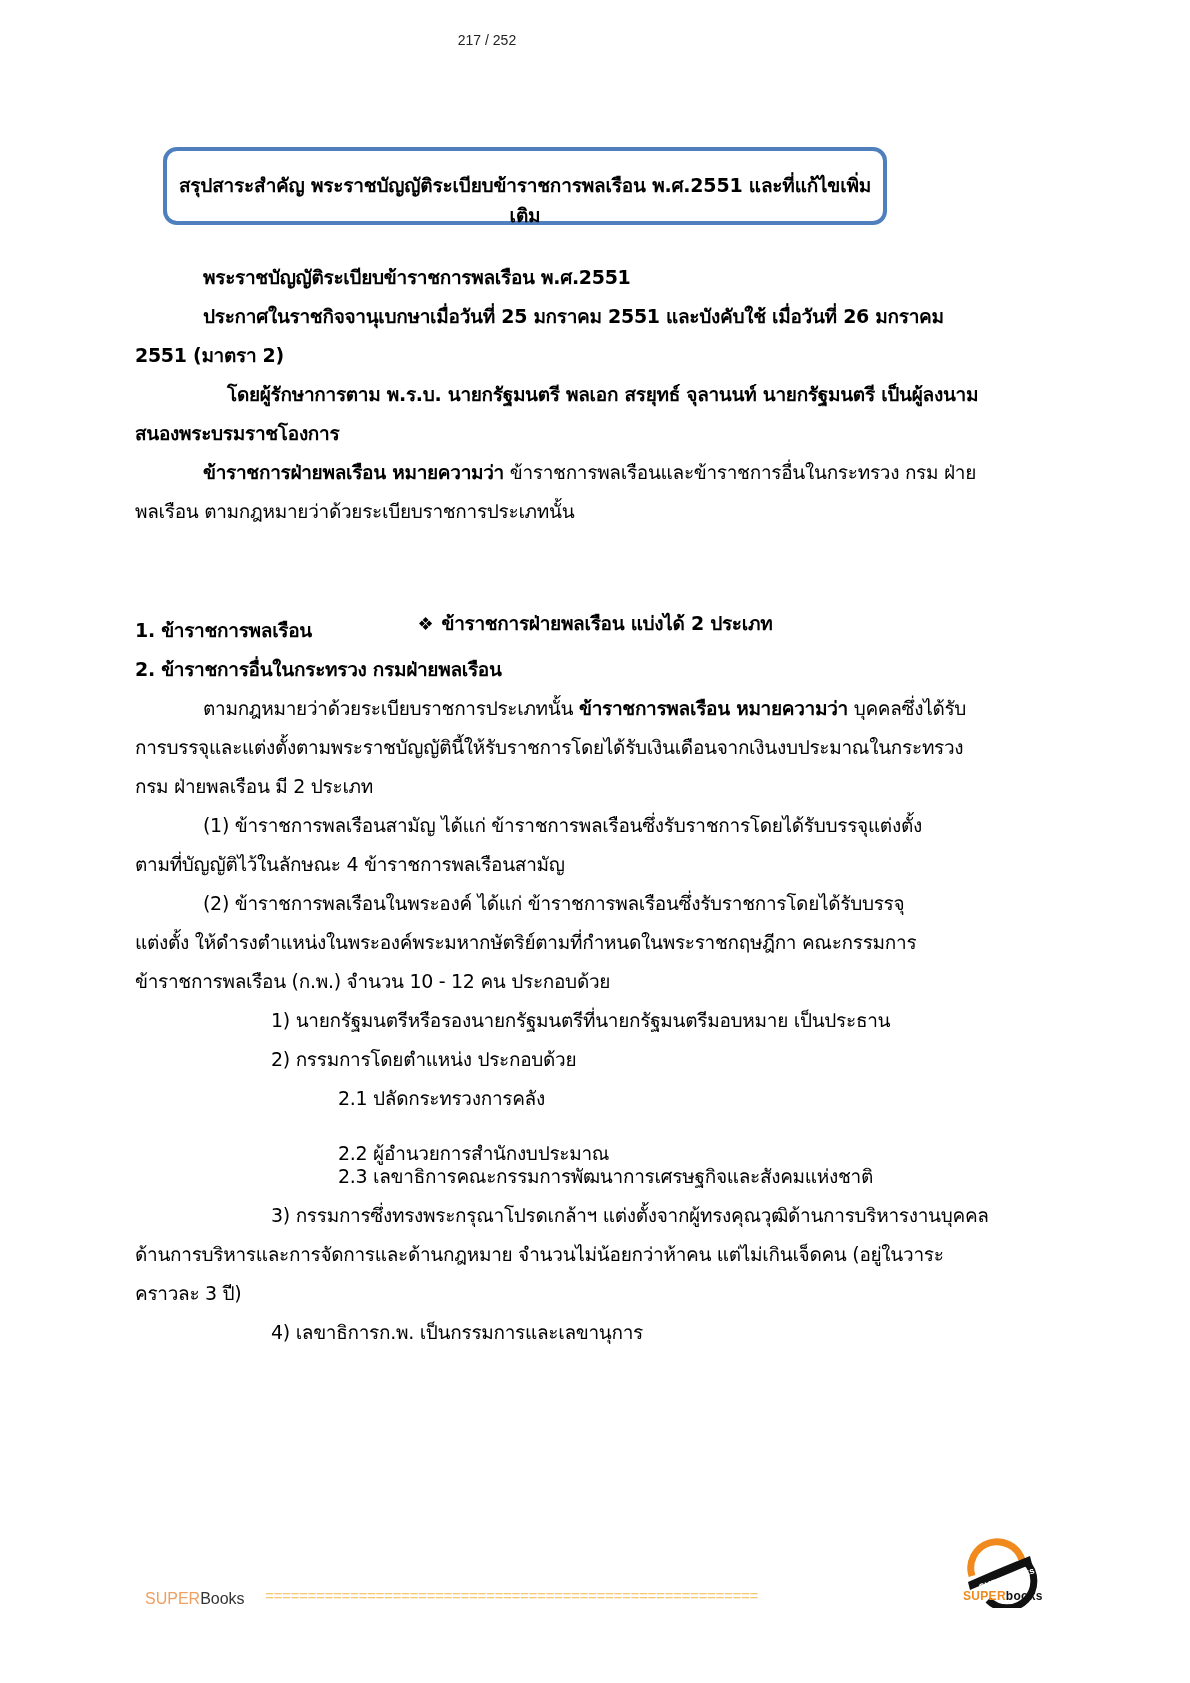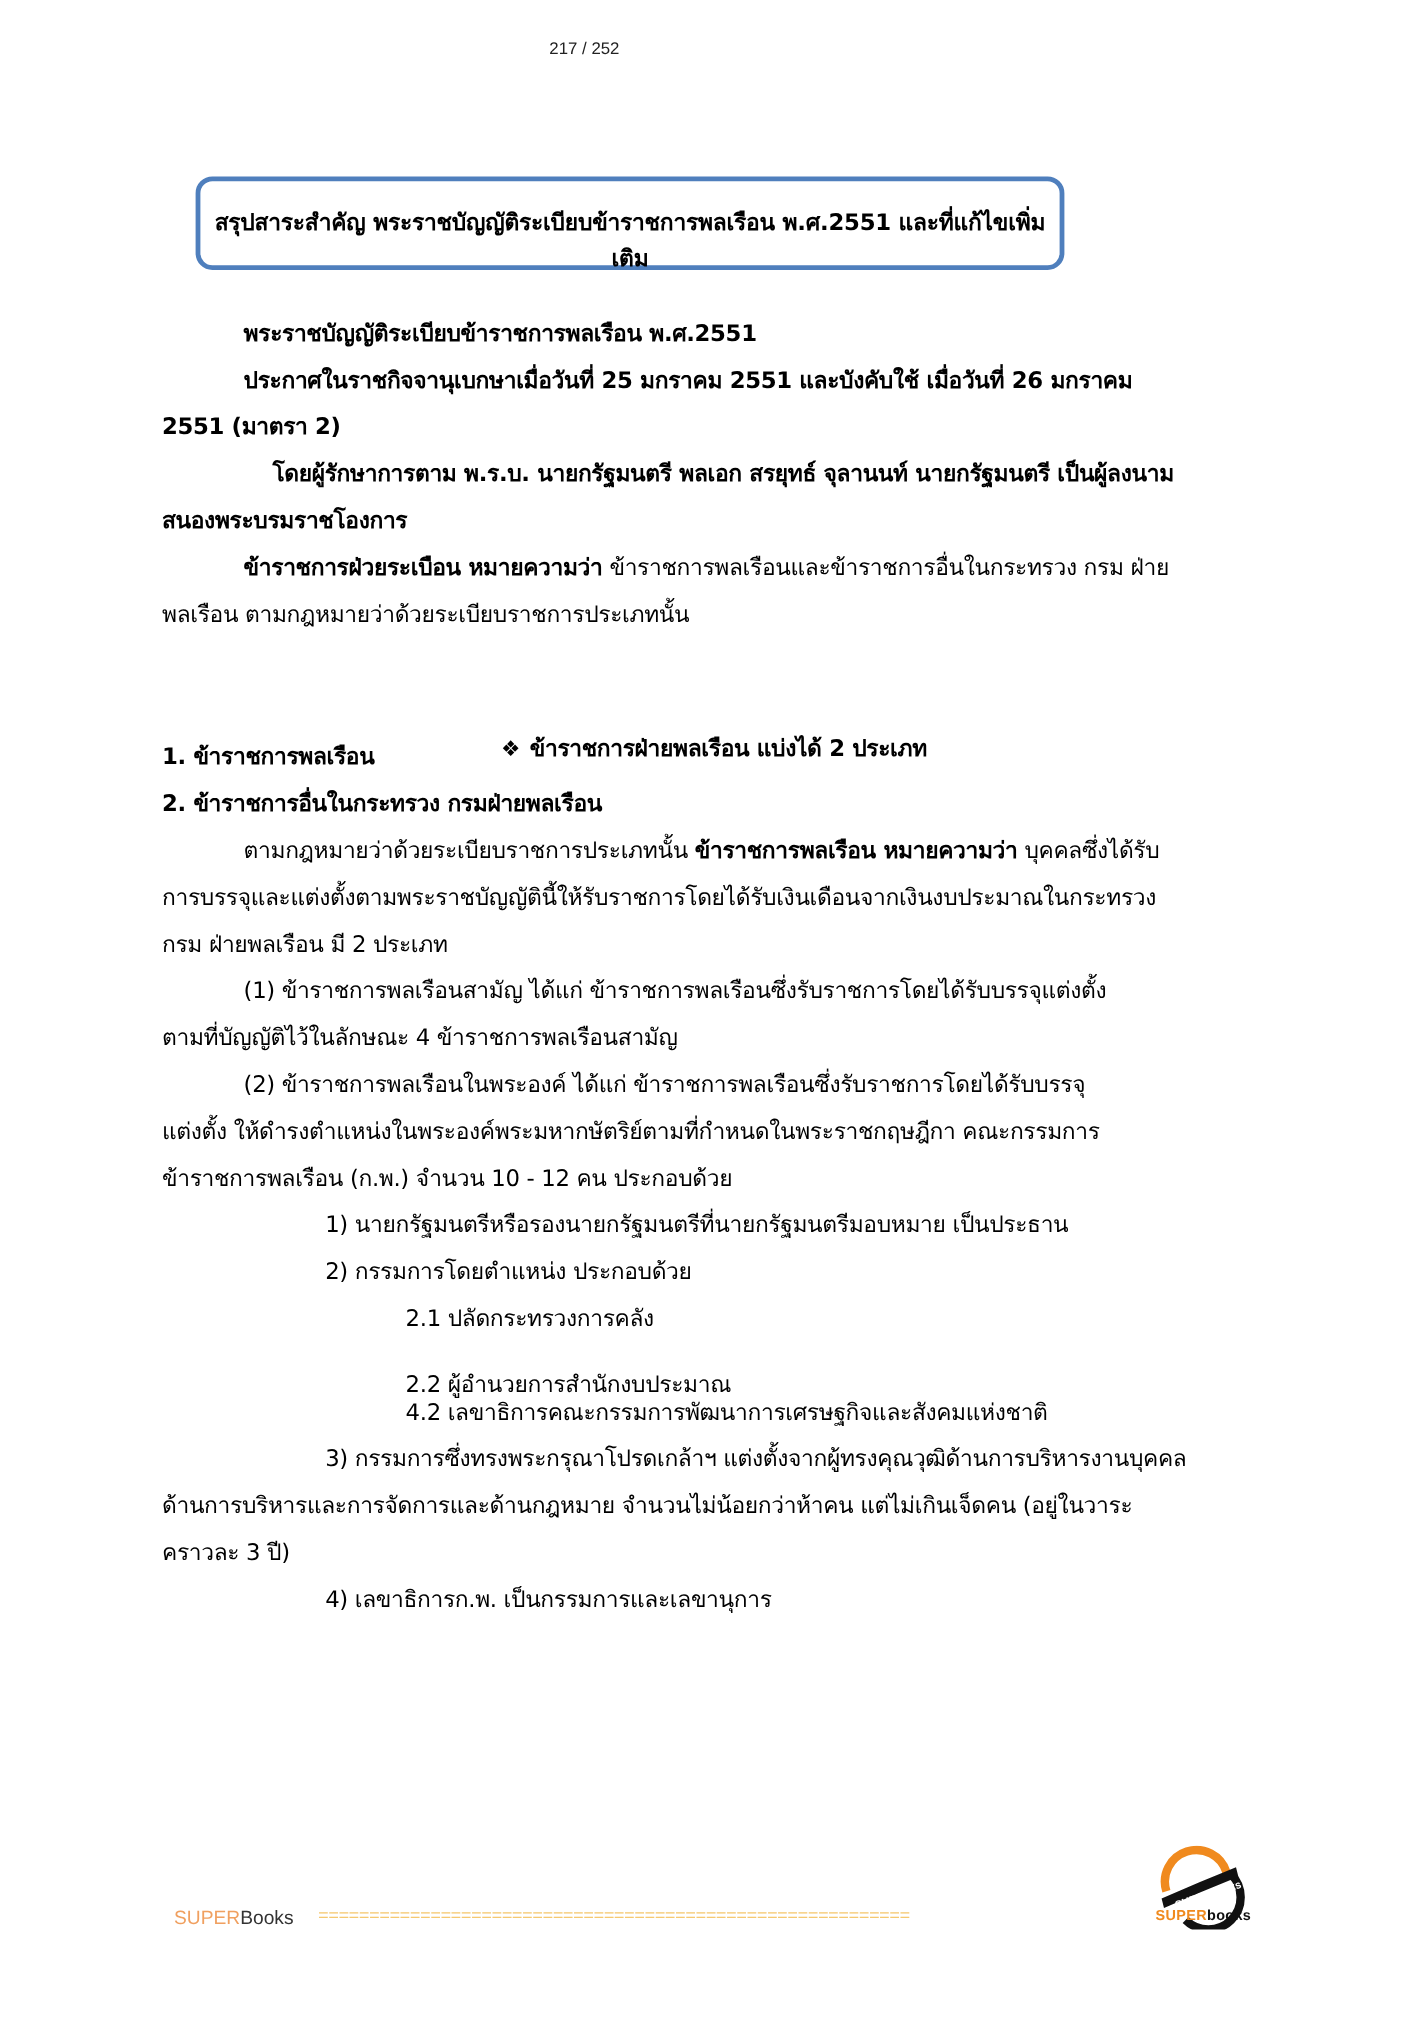--- a/index.html
+++ b/index.html
@@ -54,21 +54,21 @@
 <div class="title-box">
   <div class="title-text">สรุปสาระสำคัญ พระราชบัญญัติระเบียบข้าราชการพลเรือน พ.ศ.2551 และที่แก้ไขเพิ่มเติม</div>
 </div>
 
 <div class="line b" style="left:203px; top:262px;">พระราชบัญญัติระเบียบข้าราชการพลเรือน พ.ศ.2551</div>
 <div class="line b" style="left:203px; top:301px;">ประกาศในราชกิจจานุเบกษาเมื่อวันที่ 25 มกราคม 2551 และบังคับใช้ เมื่อวันที่ 26 มกราคม</div>
 <div class="line b" style="left:135px; top:340px;text-align:right;">2551 (มาตรา 2)</div>
 <div class="line b" style="left:203px; top:379px;margin-left:24px;">โดยผู้รักษาการตาม พ.ร.บ. นายกรัฐมนตรี พลเอก สรยุทธ์ จุลานนท์ นายกรัฐมนตรี เป็นผู้ลงนาม</div>
 <div class="line b" style="left:135px; top:418px;">สนองพระบรมราชโองการ</div>
 <div class="line" style="left:203px; top:457px;">
-  <span class="b">ข้าราชการฝ่วยระเบือน หมายความว่า</span><span> ข้าราชการพลเรือนและข้าราชการอื่นในกระทรวง กรม ฝ่าย</span>
+  <span class="b">ข้าราชการฝ่ายพลเรือน หมายความว่า</span><span> ข้าราชการพลเรือนและข้าราชการอื่นในกระทรวง กรม ฝ่าย</span>
 </div>
 <div class="line" style="left:135px; top:496px;">พลเรือน ตามกฎหมายว่าด้วยระเบียบราชการประเภทนั้น</div>
 
 <div class="line b center" style="top:575px;margin-top:33px;">
   <span class="diamond">❖</span><span>ข้าราชการฝ่ายพลเรือน แบ่งได้ 2 ประเภท</span>
 </div>
 
 <div class="line b" style="left:135px; top:615px;">1. ข้าราชการพลเรือน</div>
 <div class="line b" style="left:135px; top:654px;">2. ข้าราชการอื่นในกระทรวง กรมฝ่ายพลเรือน</div>
 
@@ -81,21 +81,21 @@
 <div class="line" style="left:203px; top:810px;">(1) ข้าราชการพลเรือนสามัญ ได้แก่ ข้าราชการพลเรือนซึ่งรับราชการโดยได้รับบรรจุแต่งตั้ง</div>
 <div class="line" style="left:135px; top:849px;">ตามที่บัญญัติไว้ในลักษณะ 4 ข้าราชการพลเรือนสามัญ</div>
 <div class="line" style="left:203px; top:888px;">(2) ข้าราชการพลเรือนในพระองค์  ได้แก่ ข้าราชการพลเรือนซึ่งรับราชการโดยได้รับบรรจุ</div>
 <div class="line" style="left:135px; top:927px;">แต่งตั้ง ให้ดำรงตำแหน่งในพระองค์พระมหากษัตริย์ตามที่กำหนดในพระราชกฤษฎีกา คณะกรรมการ</div>
 <div class="line" style="left:135px; top:966px;">ข้าราชการพลเรือน (ก.พ.) จำนวน 10 - 12 คน ประกอบด้วย</div>
 
 <div class="line" style="left:271px; top:1005px;">1) นายกรัฐมนตรีหรือรองนายกรัฐมนตรีที่นายกรัฐมนตรีมอบหมาย เป็นประธาน</div>
 <div class="line" style="left:271px; top:1044px;">2) กรรมการโดยตำแหน่ง ประกอบด้วย</div>
 <div class="line" style="left:338px; top:1083px;">2.1 ปลัดกระทรวงการคลัง</div>
 <div class="line" style="left:338px; top:1138px;">2.2 ผู้อำนวยการสำนักงบประมาณ</div>
-<div class="line" style="left:338px; top:1161px;">4.2 เลขาธิการคณะกรรมการพัฒนาการเศรษฐกิจและสังคมแห่งชาติ</div>
+<div class="line" style="left:338px; top:1161px;">2.3 เลขาธิการคณะกรรมการพัฒนาการเศรษฐกิจและสังคมแห่งชาติ</div>
 <div class="line" style="left:271px; top:1200px;">3) กรรมการซึ่งทรงพระกรุณาโปรดเกล้าฯ แต่งตั้งจากผู้ทรงคุณวุฒิด้านการบริหารงานบุคคล</div>
 <div class="line" style="left:135px; top:1239px;">ด้านการบริหารและการจัดการและด้านกฎหมาย จำนวนไม่น้อยกว่าห้าคน แต่ไม่เกินเจ็ดคน (อยู่ในวาระ</div>
 <div class="line" style="left:135px; top:1278px;">คราวละ 3 ปี)</div>
 <div class="line" style="left:271px; top:1317px;">4) เลขาธิการก.พ. เป็นกรรมการและเลขานุการ</div>
 
 <div class="footer-left">
   <span class="super">SUPER</span><span class="books">Books</span>
 </div>
 <div class="footer-rule">==========================================================</div>
 

